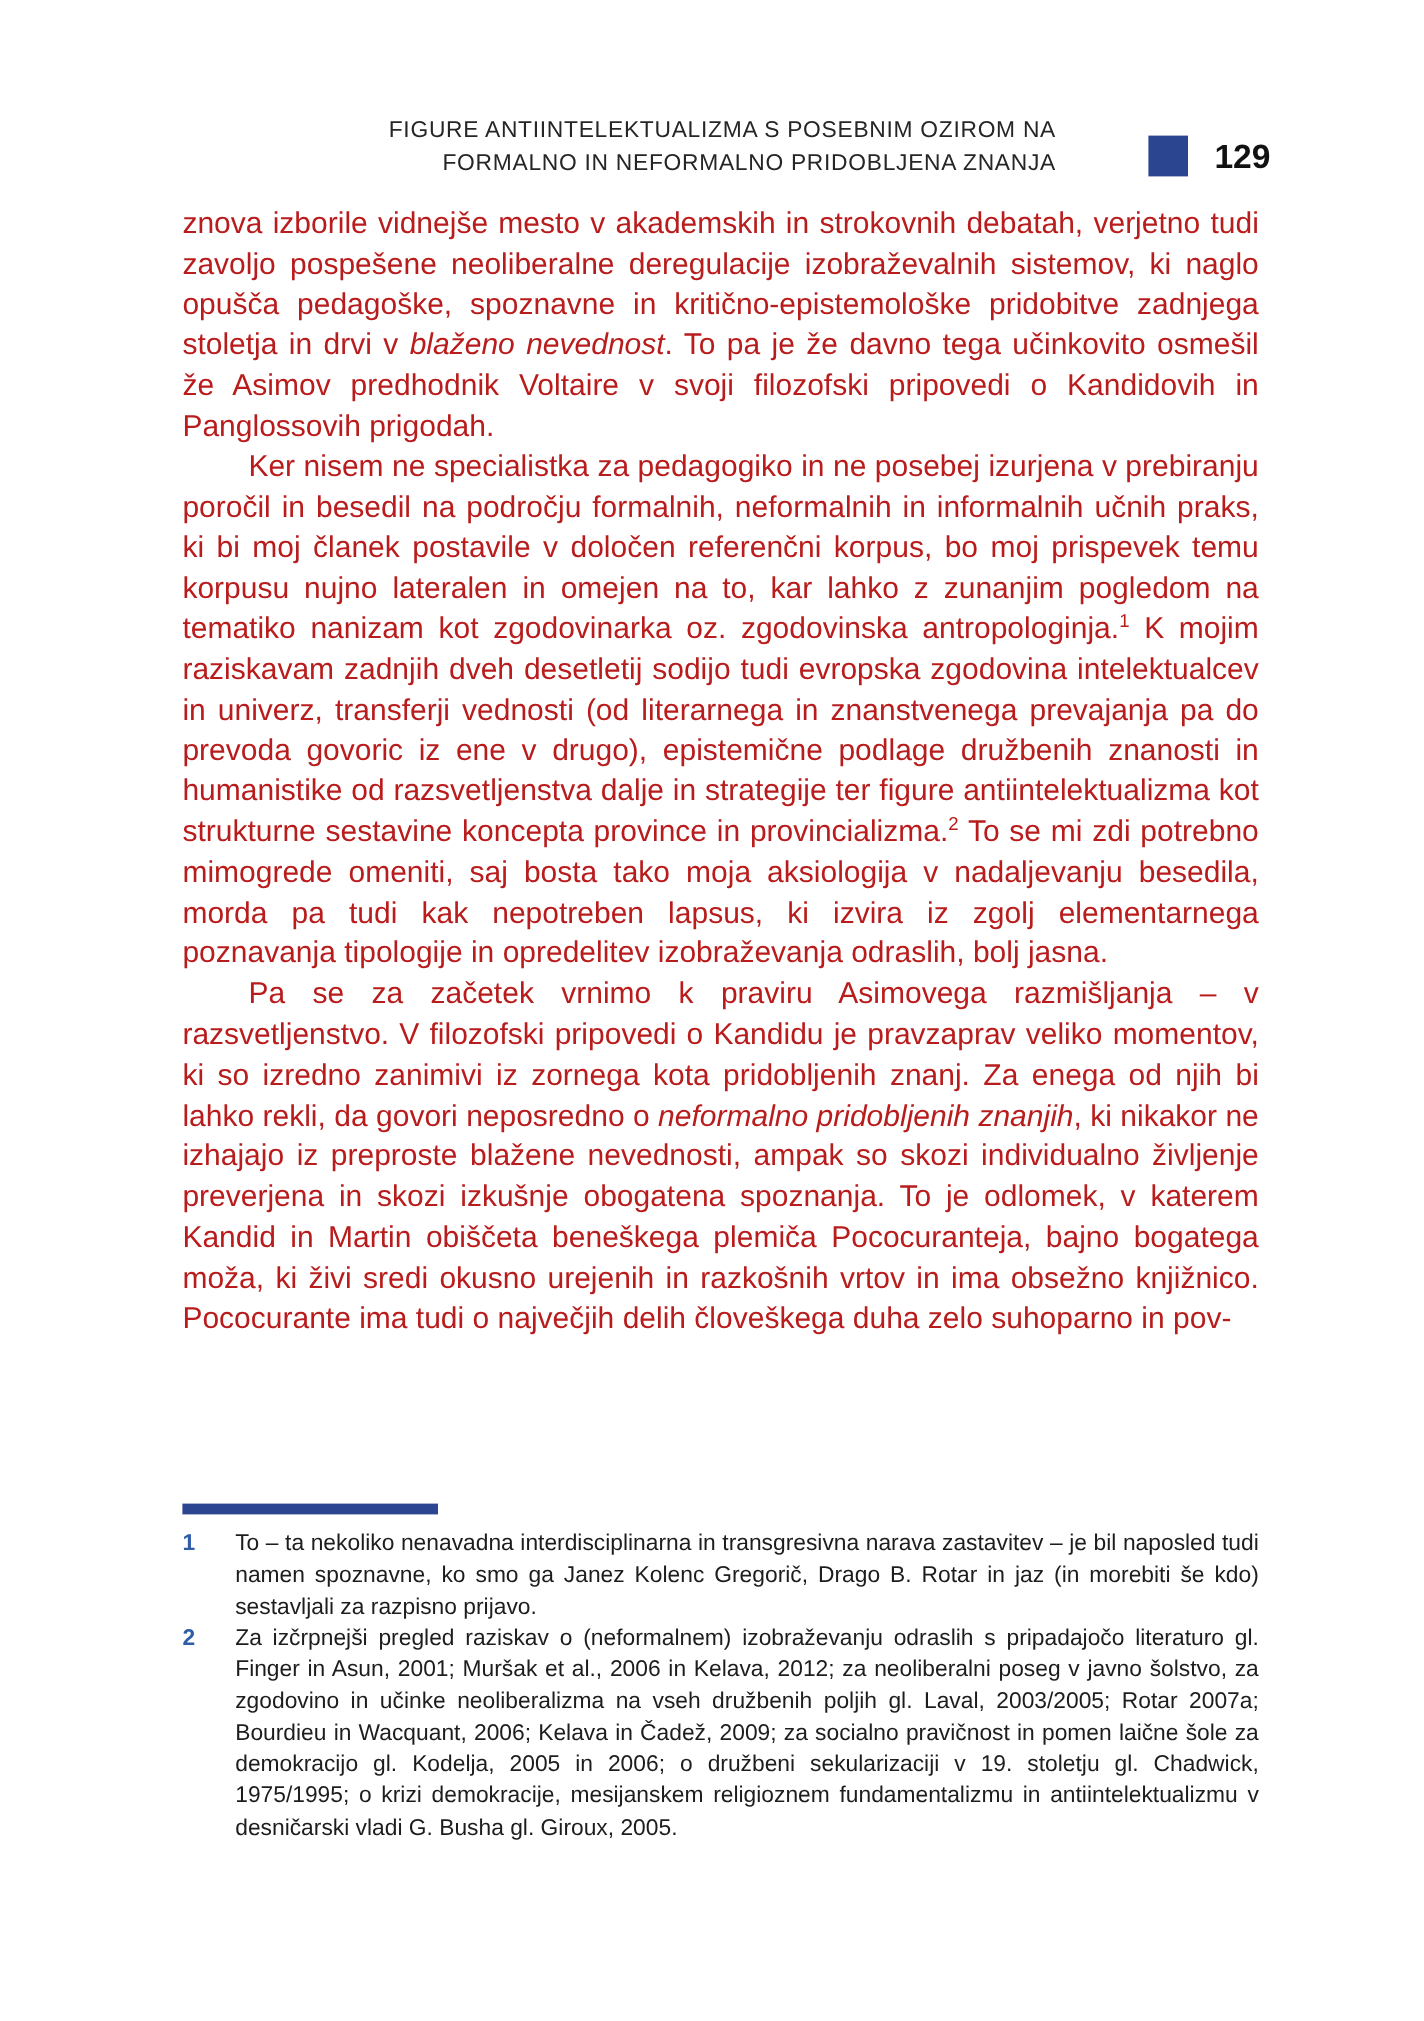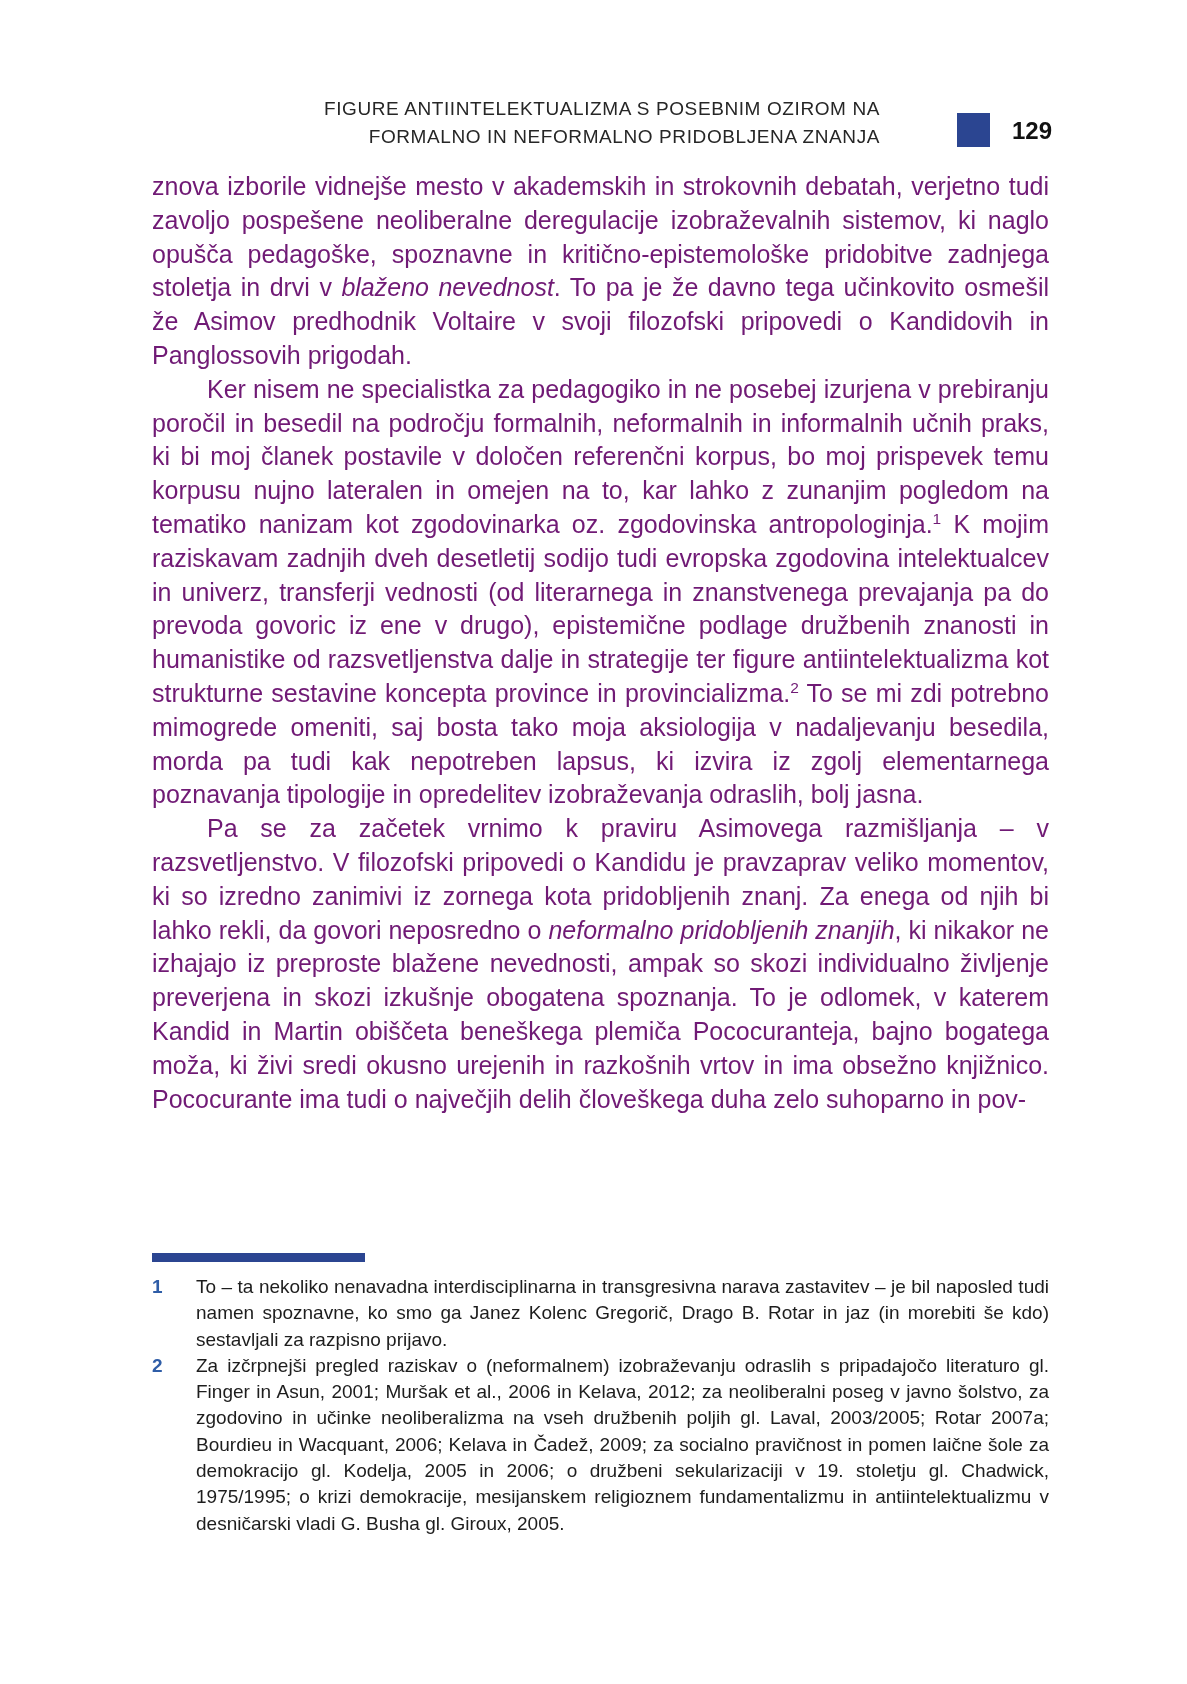--- a/index.html
+++ b/index.html
@@ -33,36 +33,36 @@
     position: absolute;
     left: 957px;
     top: 113px;
     width: 33px;
     height: 34px;
   }
   .page-number {
     position: absolute;
     left: 1012px;
     top: 114px;
-    font-size: 24px;
+    font-size: 28px;
     line-height: 34px;
     font-weight: 600;
     color: #121212;
     font-variant-numeric: oldstyle-nums;
   }
   
   .body-text {
     position: absolute;
     left: 152px;
     top: 170px;
     width: 897px;
     font-size: 25px;
     line-height: 33.8px;
     text-align: justify;
-    color: #701a75;
+    color: #b91c1c;
   }
   .body-text p {
     margin: 0;
     padding: 0;
   }
   .body-text p.indented {
     text-indent: 55px;
   }
   .part-italic { font-style: italic; }
   .part-sup {

